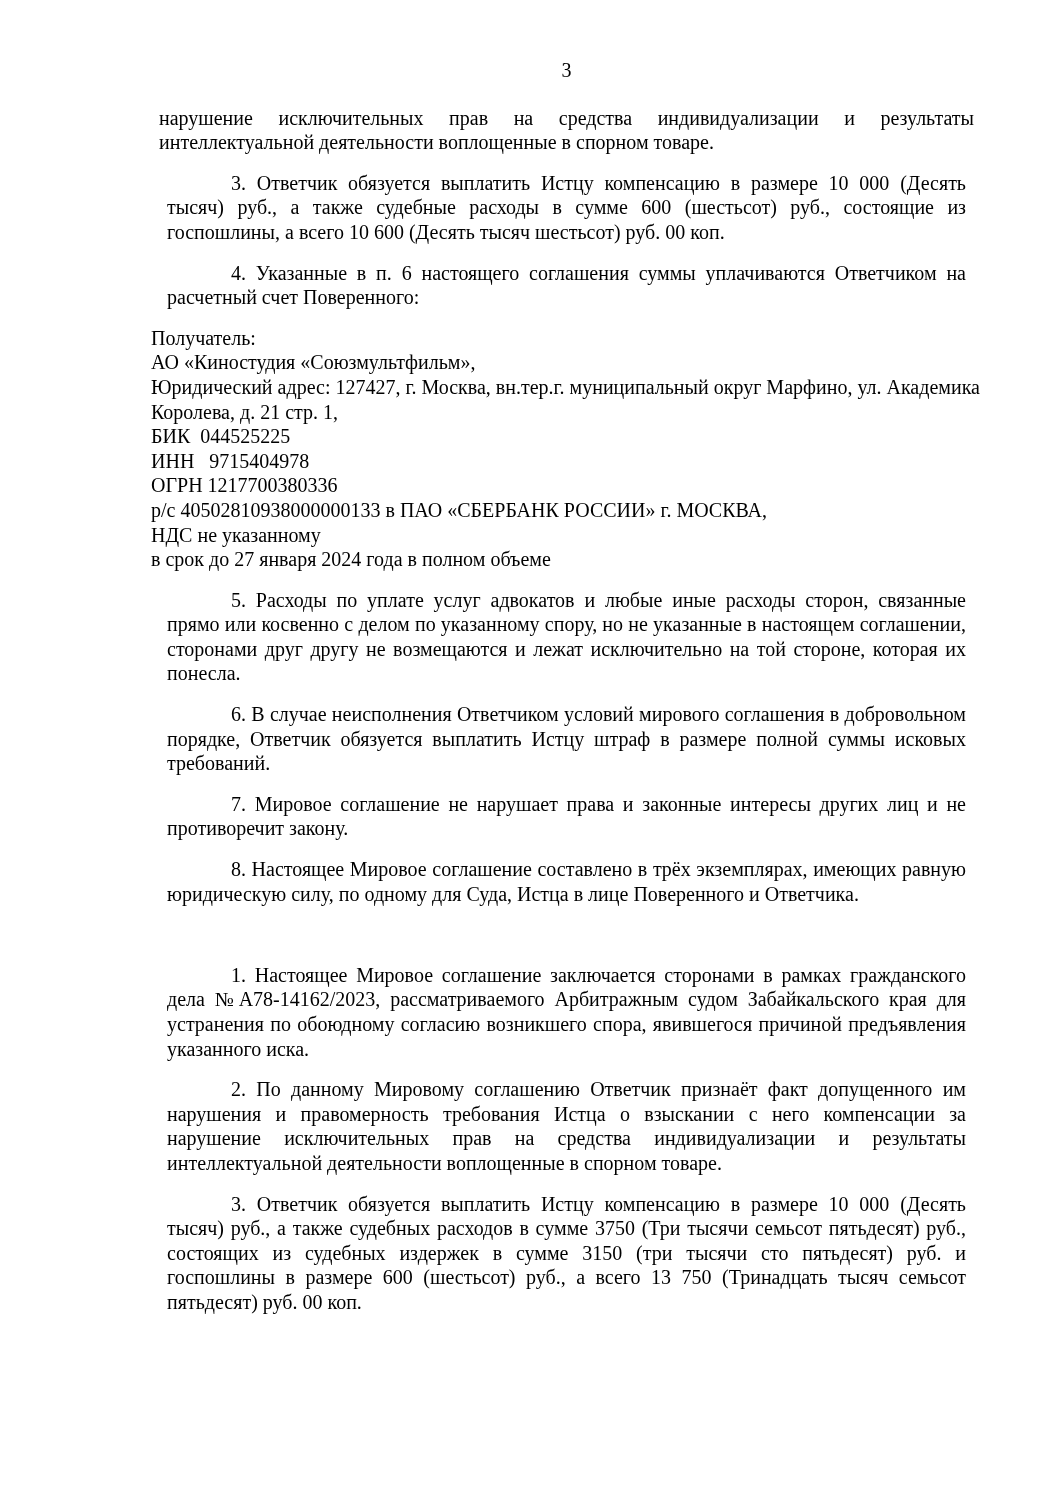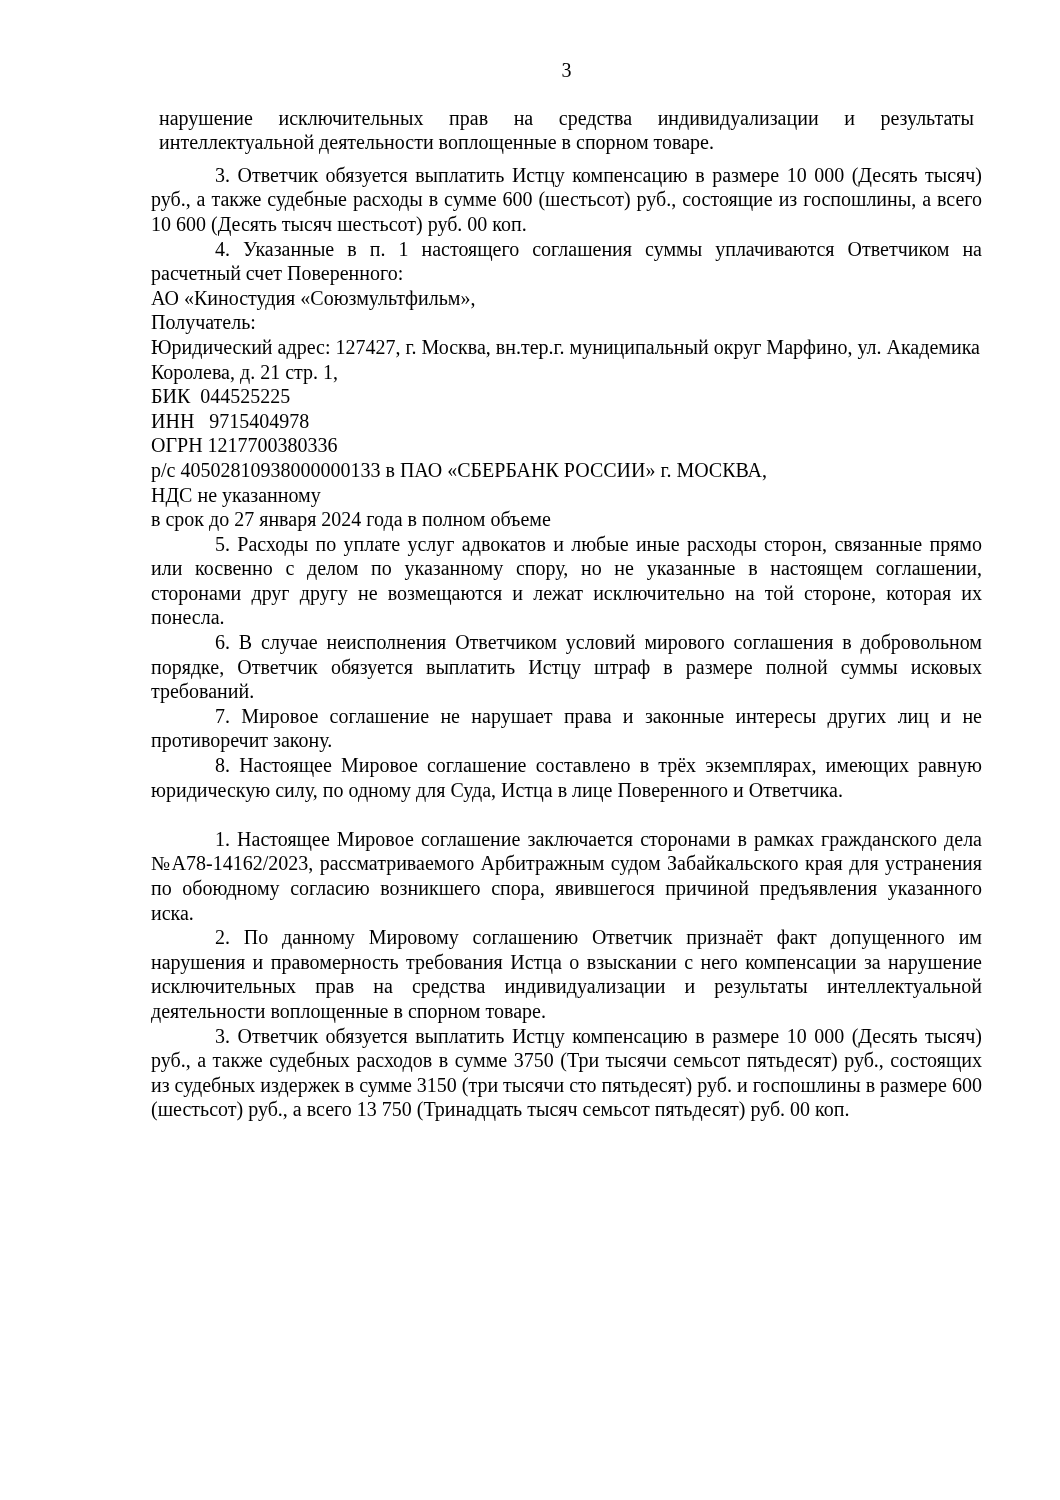--- a/index.html
+++ b/index.html
@@ -14,21 +14,21 @@
     line-height: 24.6px;
     box-sizing: border-box;
     padding: 58px 78px 0 151px;
     overflow: hidden;
   }
   .pagenum {
     text-align: center;
     margin: 0 0 23px 0;
   }
   .p {
-    margin: 0;
+    margin: 16px;
     text-align: justify;
     text-indent: 64px;
   }
   .cont {
     margin: 8px;
     text-align: justify;
     text-indent: 0;
   }
   .plain {
     margin: 0;
@@ -41,24 +41,24 @@
 </style>
 </head>
 <body>
 
 <div class="page">
 
   <div class="pagenum">3</div>
 
   <p class="cont">нарушение исключительных прав на средства индивидуализации и результаты интеллектуальной деятельности воплощенные в спорном товаре.</p>
   <p class="p">3. Ответчик обязуется выплатить Истцу компенсацию в размере 10 000 (Десять тысяч) руб., а также судебные расходы в сумме 600 (шестьсот) руб., состоящие из госпошлины, а всего 10 600 (Десять тысяч шестьсот) руб. 00 коп.</p>
-  <p class="p">4. Указанные в п. 1 настоящего соглашения суммы уплачиваются Ответчиком на расчетный счет Поверенного:</p>
+  <p class="p">4. Указанные в п. 6 настоящего соглашения суммы уплачиваются Ответчиком на расчетный счет Поверенного:</p>
 
+  <p class="plain">Получатель:</p>
   <p class="plain">АО «Киностудия «Союзмультфильм»,</p>
-  <p class="plain">Получатель:</p>
   <p class="plain">Юридический адрес: 127427, г. Москва, вн.тер.г. муниципальный округ Марфино, ул. Академика Королева, д. 21 стр. 1,</p>
   <p class="plain">БИК  044525225</p>
   <p class="plain">ИНН   9715404978</p>
   <p class="plain">ОГРН 1217700380336</p>
   <p class="plain">р/с 40502810938000000133 в ПАО «СБЕРБАНК РОССИИ» г. МОСКВА,</p>
   <p class="plain">НДС не указанному</p>
   <p class="plain">в срок до 27 января 2024 года в полном объеме</p>
 
   <p class="p">5. Расходы по уплате услуг адвокатов и любые иные расходы сторон, связанные прямо или косвенно с делом по указанному спору, но не указанные в настоящем соглашении, сторонами друг другу не возмещаются и лежат исключительно на той стороне, которая их понесла.</p>
   <p class="p">6. В случае неисполнения Ответчиком условий мирового соглашения в добровольном порядке, Ответчик обязуется выплатить Истцу штраф в размере полной суммы исковых требований.</p>

